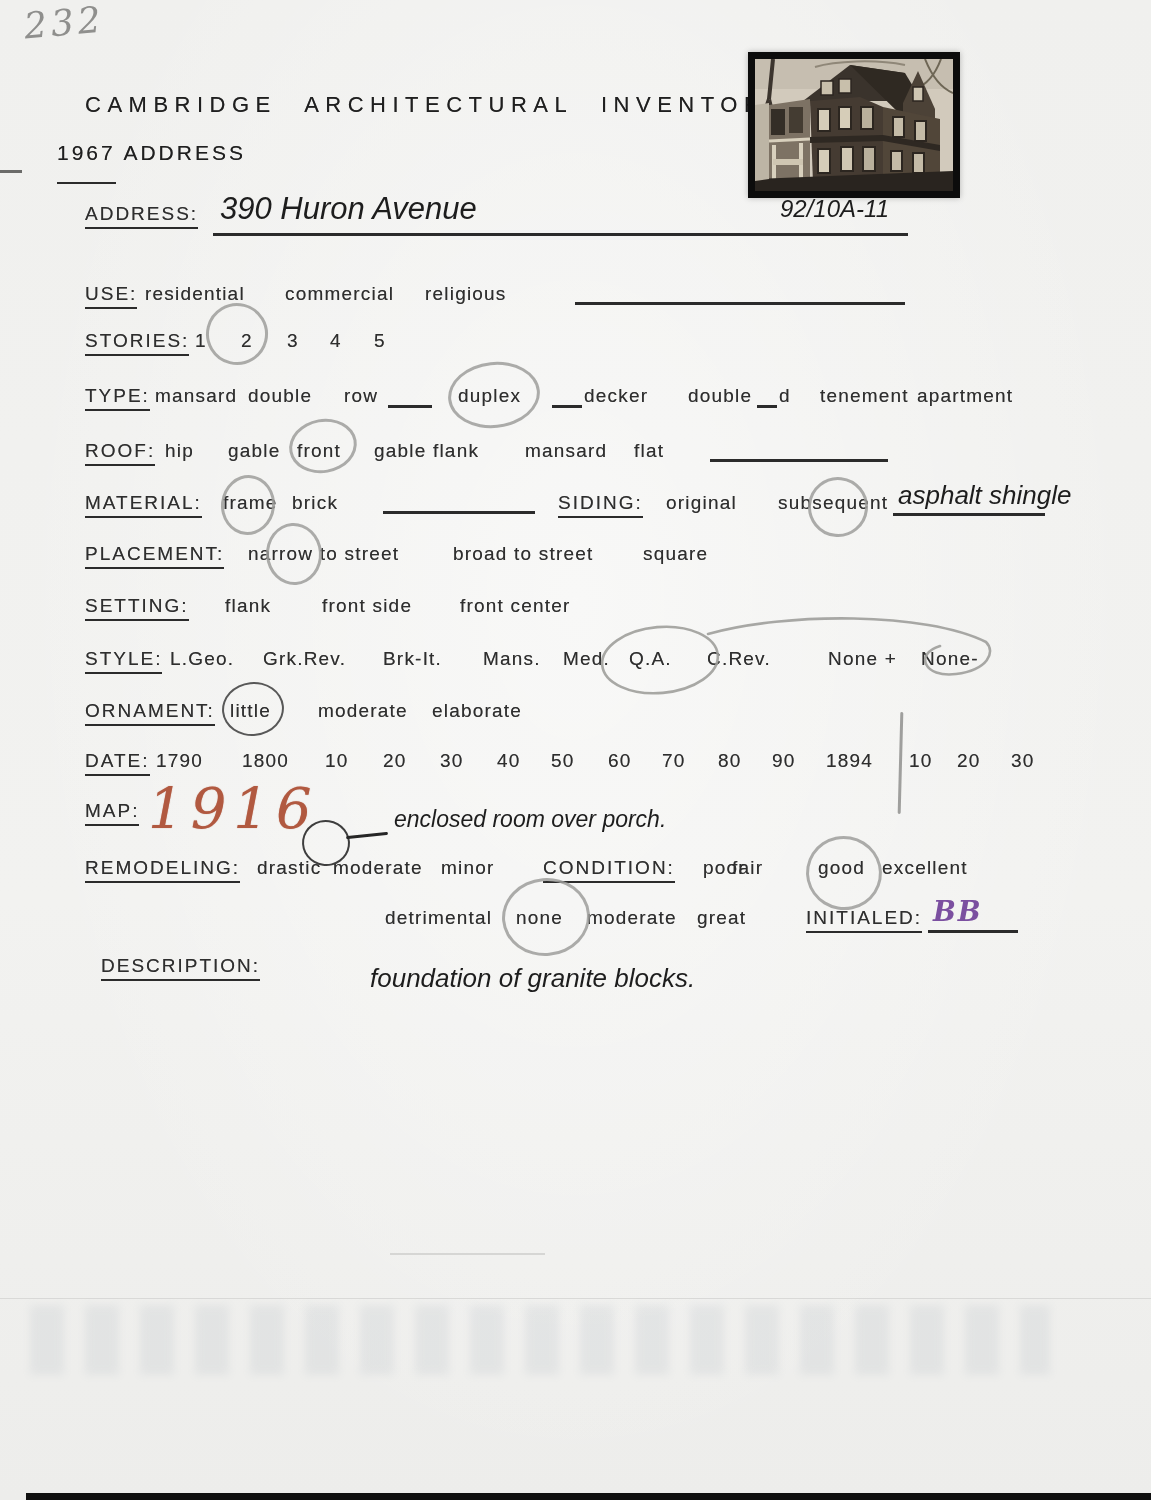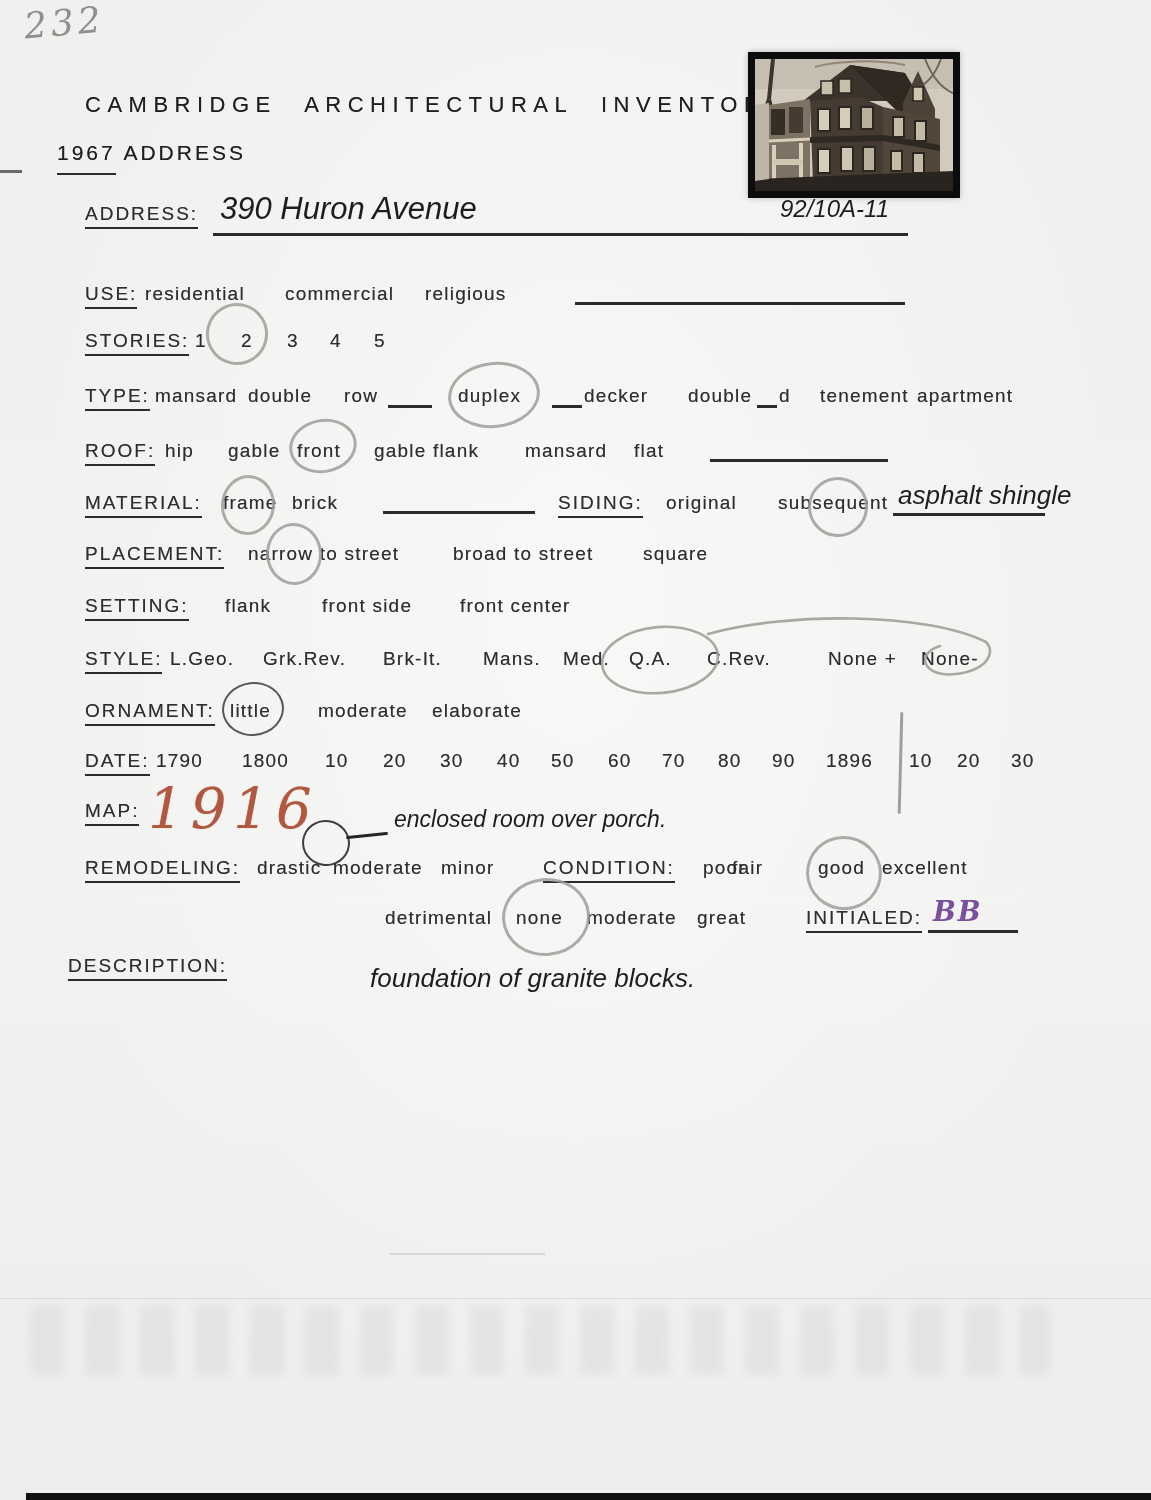--- a/index.html
+++ b/index.html
@@ -15,21 +15,21 @@
      text-shadow:0 0 .5px rgba(45,45,45,.55);white-space:nowrap;}
   .lbl{letter-spacing:2px;border-bottom:2.5px solid #2b2b2b;padding-bottom:2px;}
   .bl{position:absolute;height:2.5px;background:#2b2b2b;}
   .hand{font-family:Liberation Sans, sans-serif;font-style:italic;color:#1d1d1d;white-space:nowrap;}
   .circ{position:absolute;border:3px solid rgba(158,158,155,.85);border-radius:50%;}
   .circ.ink{border-color:rgba(42,42,42,.9);border-width:2.5px;}
   .title{position:absolute;left:85px;top:92px;font-size:22px;letter-spacing:6.5px;word-spacing:16px;
          color:#1f1f1f;text-shadow:0 0 .6px rgba(30,30,30,.6);}
   .season{position:absolute;left:57px;top:141px;font-size:21px;letter-spacing:3px;color:#1f1f1f;
           text-shadow:0 0 .6px rgba(30,30,30,.6);}
-  .season .yr{border-bottom:2.5px solid #2b2b2b;padding-bottom:9px;}
+  .season .yr{border-bottom:2.5px solid #2b2b2b;padding-bottom:18px;}
   .photo{position:absolute;left:748px;top:52px;width:212px;height:146px;background:#0c0c0c;
          box-shadow:0 0 6px rgba(0,0,0,.25);padding:7px;box-sizing:border-box;}
   .note232{position:absolute;left:24px;top:2px;font-size:36px;transform:rotate(-5deg);
            font-family:"DejaVu Serif",serif;font-style:italic;color:#8f8f8d;letter-spacing:4px;}
   .map1916{position:absolute;left:148px;top:776px;font-size:56px;letter-spacing:7px;
            font-family:"DejaVu Serif",serif;font-style:italic;color:#b15940;
            text-shadow:0 0 1px rgba(177,89,64,.6);}
   .bb{position:absolute;left:933px;top:896px;font-size:27px;font-weight:bold;
       font-family:"DejaVu Serif",serif;font-style:italic;color:#7b4fa0;letter-spacing:2px;}
   .ghost{position:absolute;left:30px;top:1305px;width:1020px;height:70px;filter:blur(4px);
@@ -224,21 +224,21 @@
     <span class="t" style="left:242px">1800</span>
     <span class="t" style="left:325px">10</span>
     <span class="t" style="left:383px">20</span>
     <span class="t" style="left:440px">30</span>
     <span class="t" style="left:497px">40</span>
     <span class="t" style="left:551px">50</span>
     <span class="t" style="left:608px">60</span>
     <span class="t" style="left:662px">70</span>
     <span class="t" style="left:718px">80</span>
     <span class="t" style="left:772px">90</span>
-    <span class="t" style="left:826px">1896</span>
+    <span class="t" style="left:826px">1894</span>
     <span class="t" style="left:909px">10</span>
     <span class="t" style="left:957px">20</span>
     <span class="t" style="left:1011px">30</span>
   </div>
   <div class="pstroke"></div>
 
   <div class="row" style="top:800px">
     <span class="t lbl" style="left:85px">MAP:</span>
   </div>
   <div class="map1916">1916</div>
@@ -265,21 +265,21 @@
     <span class="t" style="left:516px">none</span>
     <span class="t" style="left:587px">moderate</span>
     <span class="t" style="left:697px">great</span>
     <span class="t lbl" style="left:806px">INITIALED:</span>
   </div>
   <div class="circ" style="left:502px;top:878px;width:82px;height:72px;transform:rotate(-5deg)"></div>
   <div class="bb">BB</div>
   <div class="bl" style="left:928px;top:930px;width:90px"></div>
 
   <div class="row" style="top:955px">
-    <span class="t lbl" style="left:68px">DESCRIPTION:</span>
+    <span class="t lbl" style="left:101px">DESCRIPTION:</span>
   </div>
   <span class="hand" style="position:absolute;left:370px;top:963px;font-size:26px">foundation of granite blocks.</span>
 
   <div class="shortline"></div>
   <div class="faintline"></div>
   <div class="ghost"></div>
   <div class="bottomstrip"></div>
 
 </div>
 

